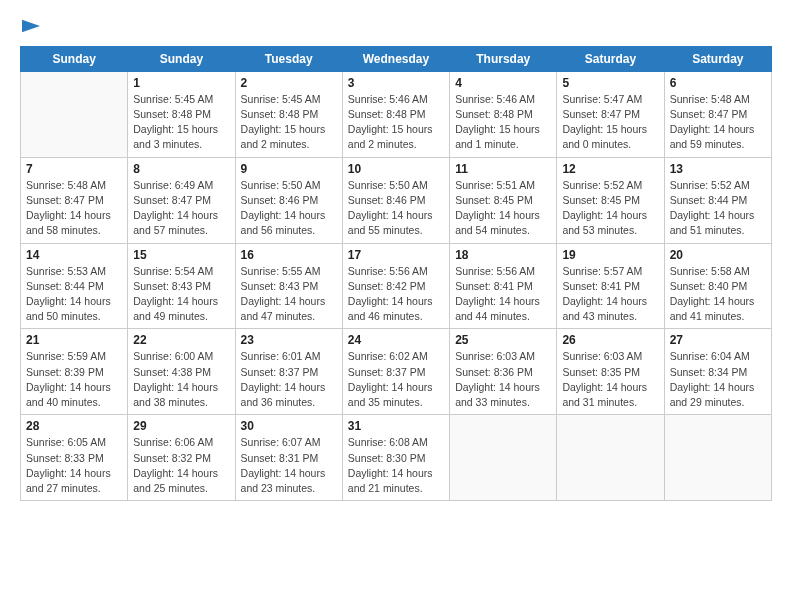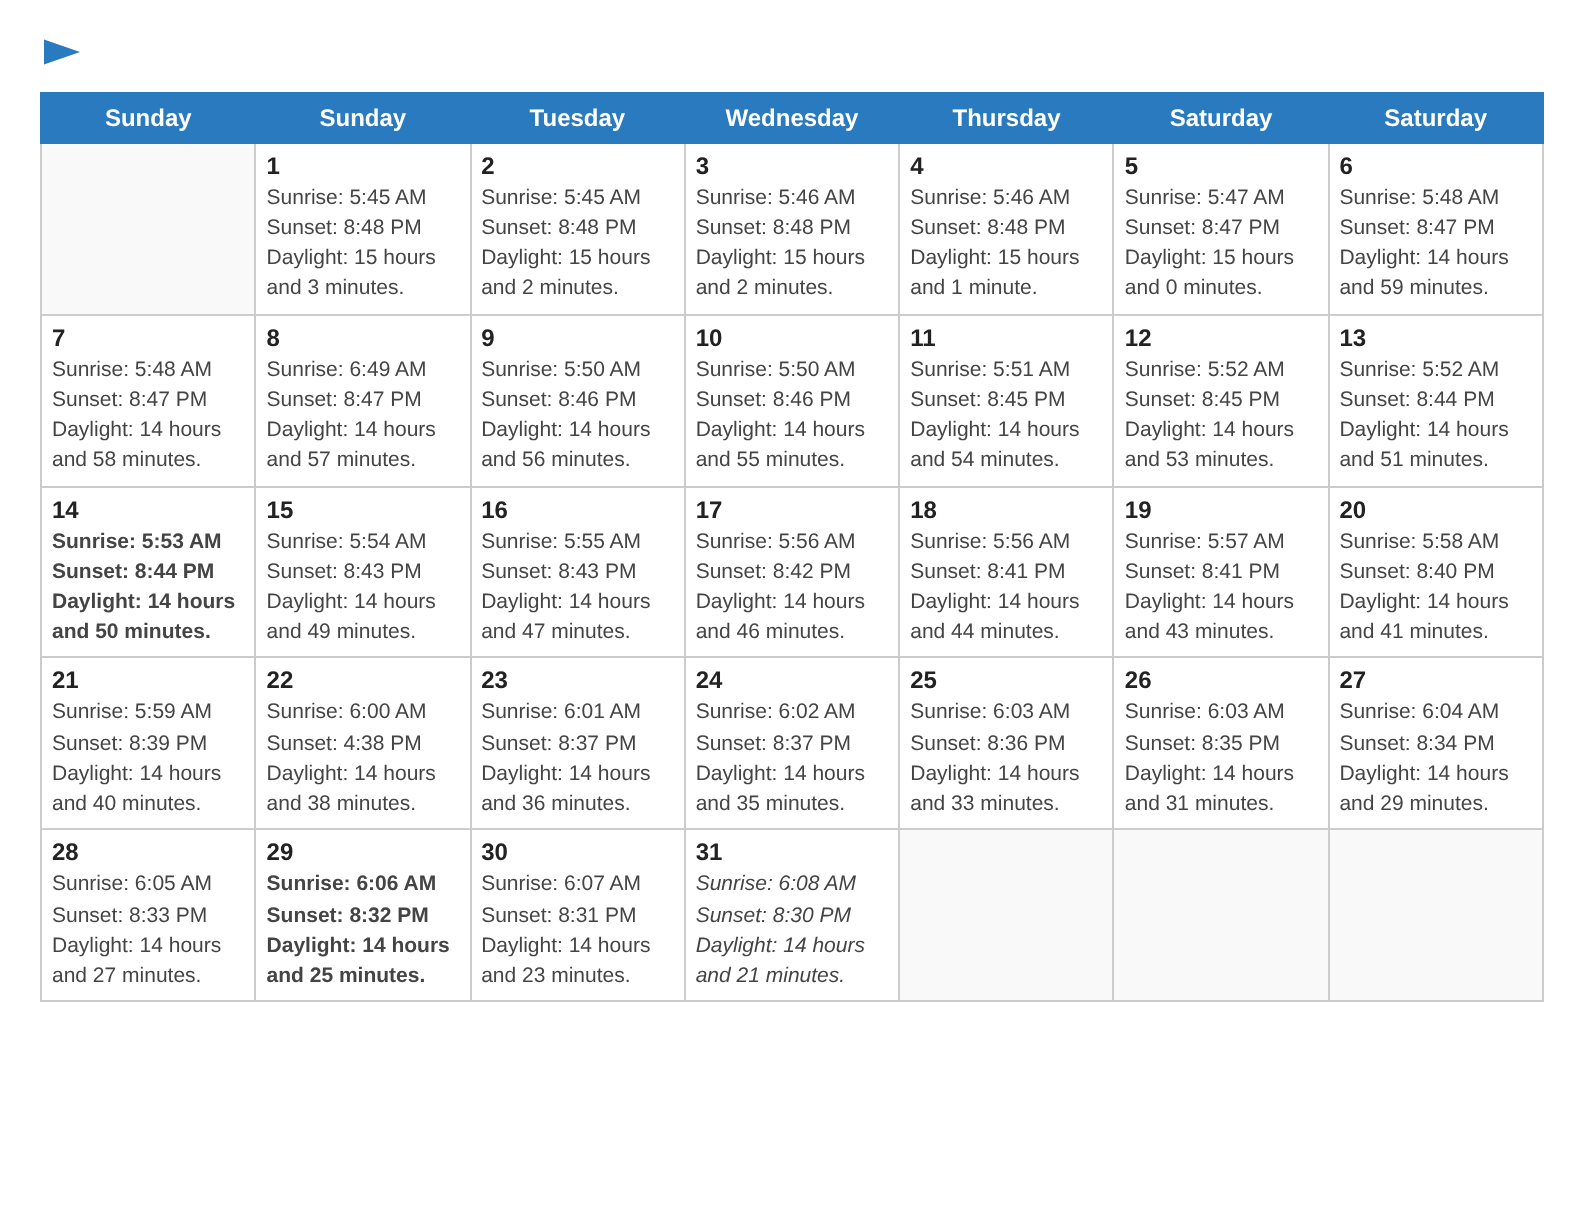--- a/index.html
+++ b/index.html
@@ -217,21 +217,21 @@
           <div class="day-num">13</div>
           <div class="day-info" style="white-space: pre-line;">Sunrise: 5:52 AM
 Sunset: 8:44 PM
 Daylight: 14 hours
 and 51 minutes.</div>
         </td>
       </tr>
       <tr>
         <td>
           <div class="day-num">14</div>
-          <div class="day-info" style="white-space: pre-line; font-weight: bold;">Sunrise: 5:53 AM
+          <div class="day-info" style="white-space: pre-line;">Sunrise: 5:53 AM
 Sunset: 8:44 PM
 Daylight: 14 hours
 and 50 minutes.</div>
         </td>
         <td>
           <div class="day-num">15</div>
           <div class="day-info" style="white-space: pre-line;">Sunrise: 5:54 AM
 Sunset: 8:43 PM
 Daylight: 14 hours
 and 49 minutes.</div>
@@ -326,35 +326,35 @@
       <tr>
         <td>
           <div class="day-num">28</div>
           <div class="day-info" style="white-space: pre-line;">Sunrise: 6:05 AM
 Sunset: 8:33 PM
 Daylight: 14 hours
 and 27 minutes.</div>
         </td>
         <td>
           <div class="day-num">29</div>
-          <div class="day-info" style="white-space: pre-line; font-weight: bold;">Sunrise: 6:06 AM
+          <div class="day-info" style="white-space: pre-line;">Sunrise: 6:06 AM
 Sunset: 8:32 PM
 Daylight: 14 hours
 and 25 minutes.</div>
         </td>
         <td>
           <div class="day-num">30</div>
           <div class="day-info" style="white-space: pre-line;">Sunrise: 6:07 AM
 Sunset: 8:31 PM
 Daylight: 14 hours
 and 23 minutes.</div>
         </td>
         <td>
           <div class="day-num">31</div>
-          <div class="day-info" style="white-space: pre-line; font-style: italic;">Sunrise: 6:08 AM
+          <div class="day-info" style="white-space: pre-line;">Sunrise: 6:08 AM
 Sunset: 8:30 PM
 Daylight: 14 hours
 and 21 minutes.</div>
         </td>
         <td class="empty"></td>
         <td class="empty"></td>
         <td class="empty"></td>
       </tr>
     </tbody>
 </table>

